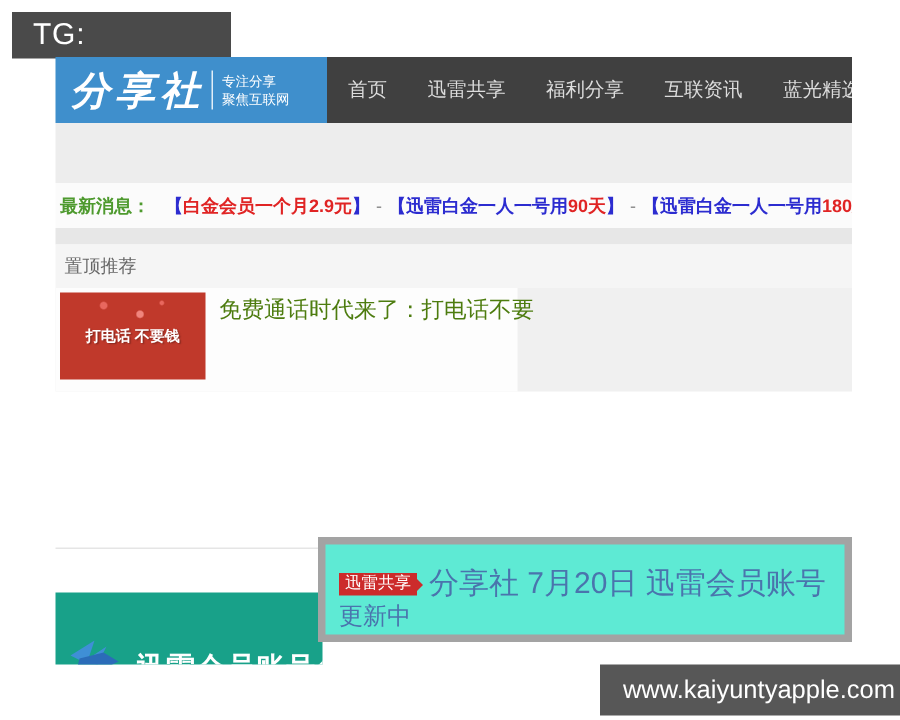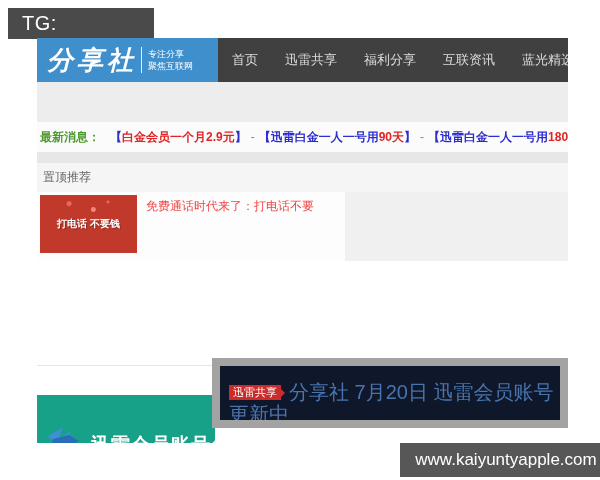--- a/index.html
+++ b/index.html
@@ -69,21 +69,21 @@
     background: radial-gradient(circle at 30% 15%, #e8675e 0 2px, transparent 3px),
                 radial-gradient(circle at 55% 25%, #f0857d 0 2px, transparent 3px),
                 radial-gradient(circle at 70% 12%, #e8675e 0 1px, transparent 2px),
                 #c0392b;
     color: #ffffff; font-weight: bold; font-size: 10px;
     display: flex; align-items: center; justify-content: center; white-space: nowrap;
     text-shadow: 1px 1px 1px rgba(0,0,0,0.3);
   }
   .article-body { padding: 2px 0 0 9px; }
   .article-title {
-    color: #ef4444; font-size: 12px; line-height: 19px; cursor: pointer; white-space: nowrap;
+    color: #4d7c0f; font-size: 15px; line-height: 19px; cursor: pointer; white-space: nowrap;
   }
   .article-desc { color: #9a9a9a; font-size: 12px; line-height: 21px; width: 206px; margin-top: 3px; }
 
   .white-space-block { width: 100%; height: 68px; background: #ffffff; }
 
   .divider-line { position: absolute; left: 37px; top: 365px; width: 176px; height: 1px; background: #e5e5e5; }
 
   
   .teal-card {
     position: absolute; left: 37px; top: 395px; width: 178px; height: 48px;
@@ -91,36 +91,36 @@
   }
   .teal-text {
     position: absolute; left: 54px; top: 37px; color: #ffffff; font-weight: bold;
     font-size: 19px; white-space: nowrap; letter-spacing: 1px;
   }
   .bird-icon { position: absolute; left: 8px; top: 32px; }
 
   
   .featured-box {
     position: absolute; left: 212px; top: 358px; width: 356px; height: 70px;
-    background: #0f172a; border: 8px solid #a3a3a3; z-index: 2;
+    background: #5eead4; border: 5px solid #a3a3a3; z-index: 2;
     padding: 16px 6px 0 9px; overflow: hidden; cursor: pointer;
   }
   .featured-line1 { white-space: nowrap; overflow: hidden; line-height: 21px; }
   .featured-badge {
     display: inline-block; background: #cc2b2b; color: #ffffff; font-size: 11px;
     line-height: 15px; padding: 0 4px; position: relative; margin-right: 8px;
     vertical-align: 3px;
   }
   .featured-badge::after {
     content: ""; position: absolute; right: -4px; top: 4px;
     border-top: 4px solid transparent; border-bottom: 4px solid transparent;
     border-left: 4px solid #cc2b2b;
   }
   .featured-title { color: #4a74ad; font-size: 20px; }
-  .featured-line2 { color: #4a74ad; font-size: 20px; line-height: 21px; }
+  .featured-line2 { color: #4a74ad; font-size: 16px; line-height: 21px; }
 
   
   .watermark {
     position: absolute; left: 388px; top: 443px; width: 212px; height: 34px;
     background: #575757; color: #ffffff; font-size: 17px; text-align: center;
     line-height: 34px;
     margin-left: 12px;
   }
 </style>
 </head>

